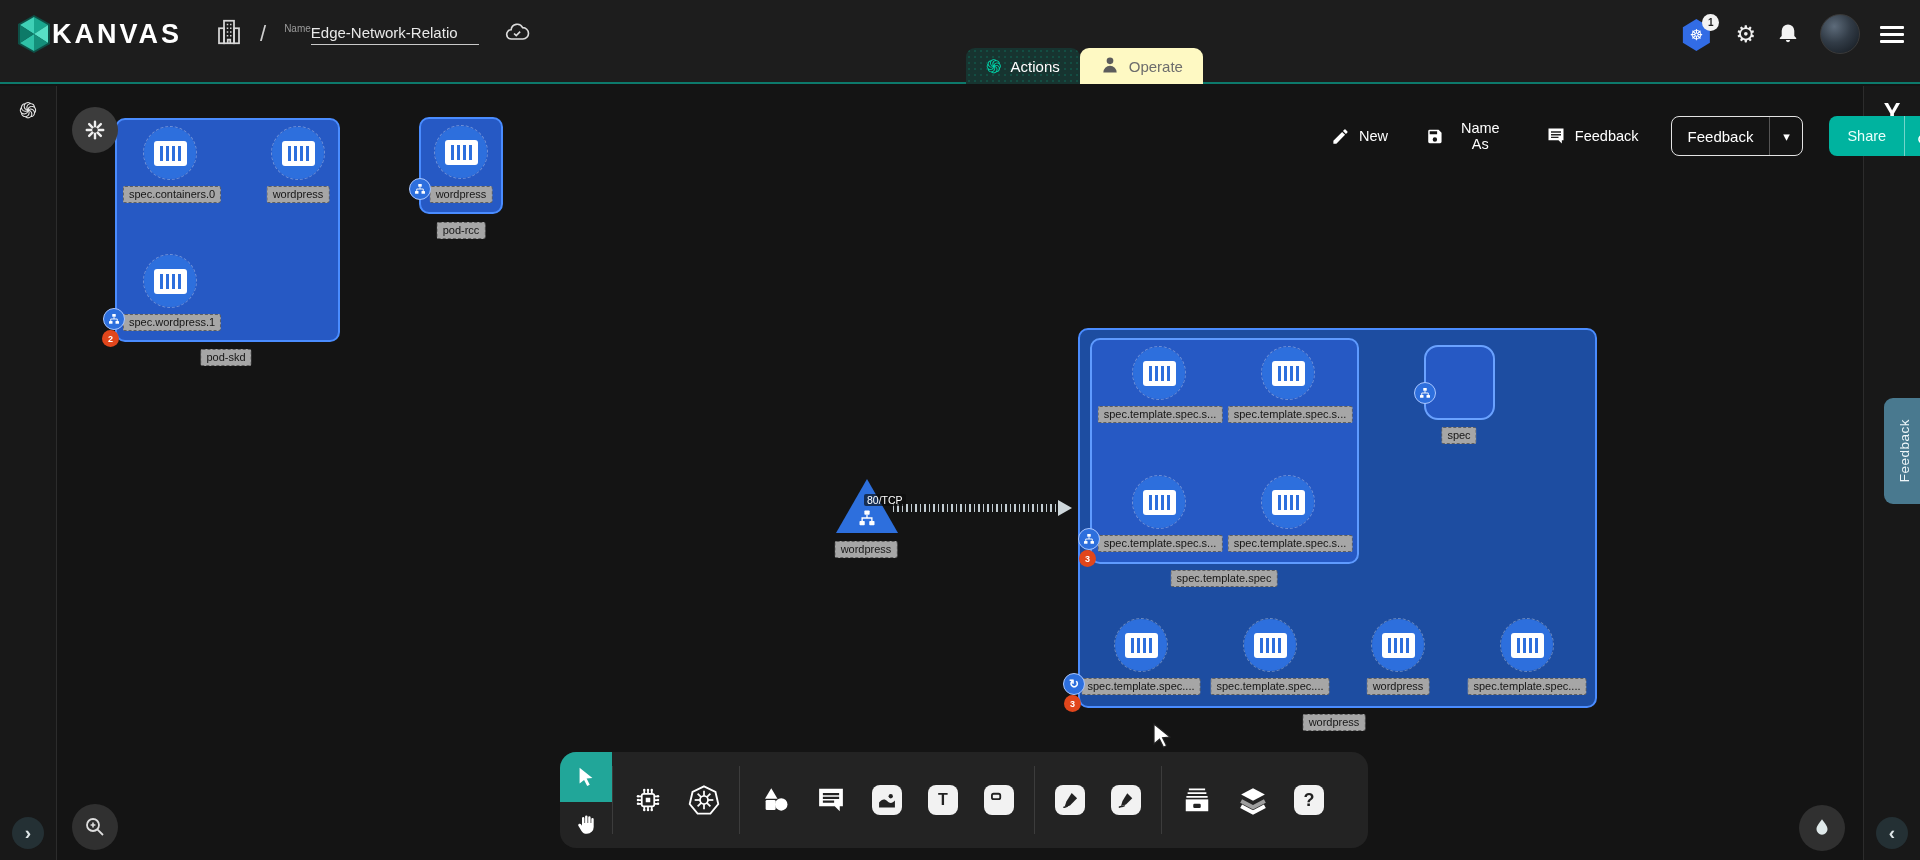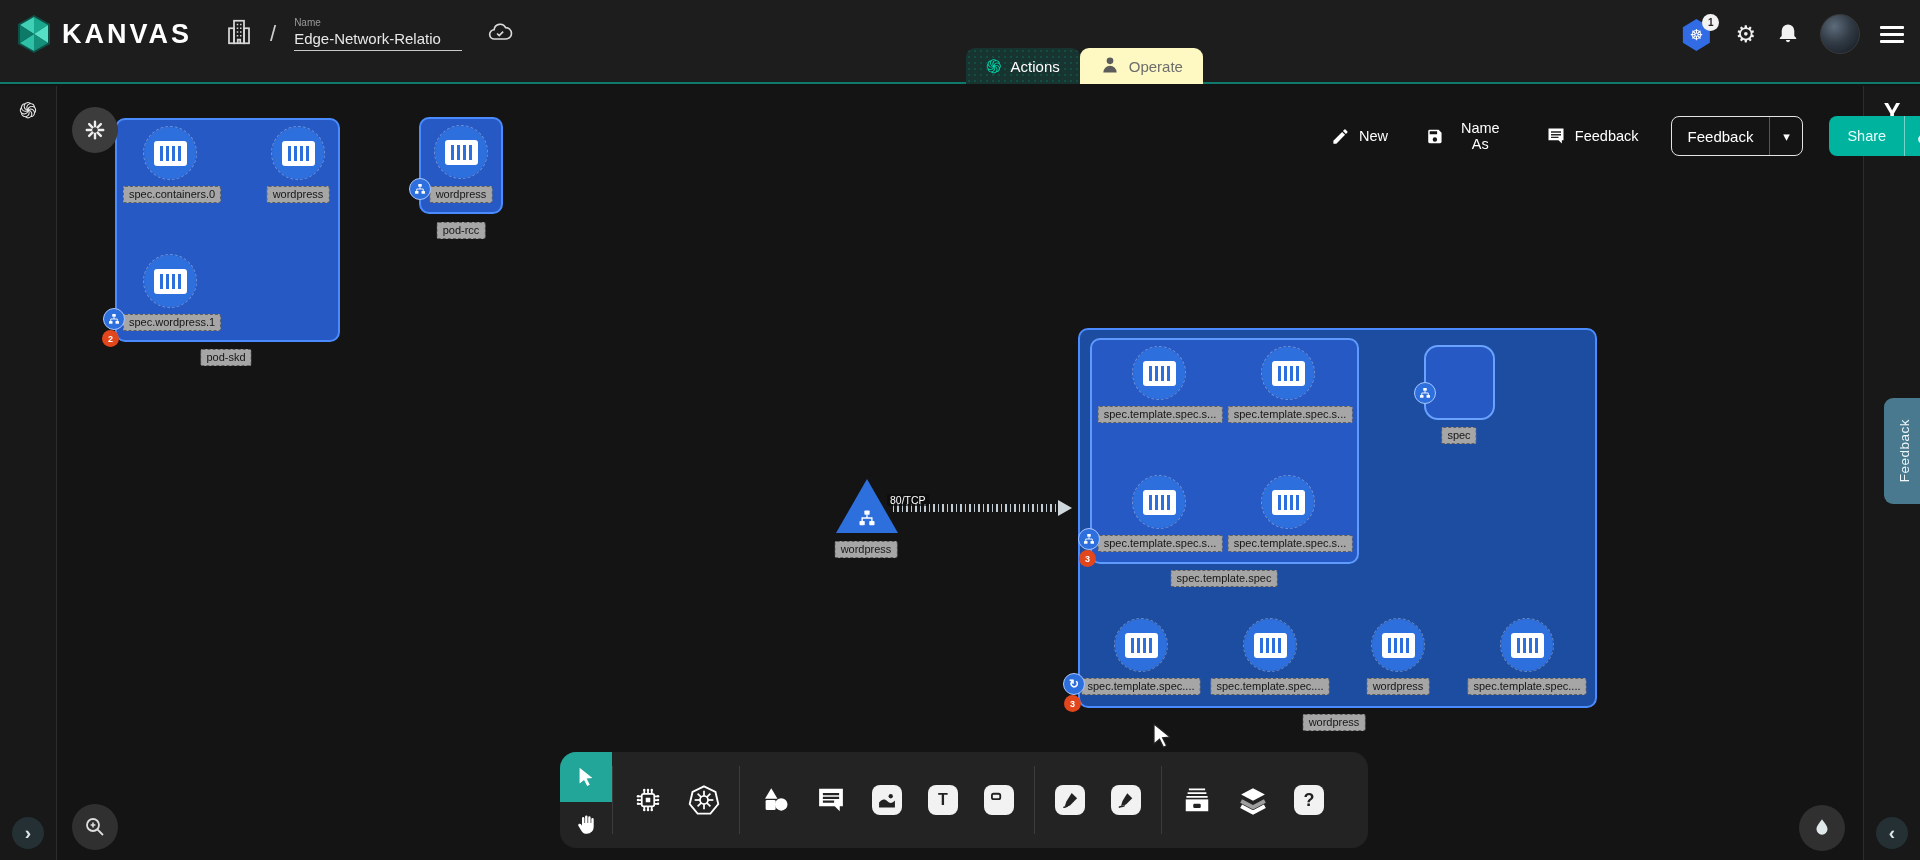--- a/index.html
+++ b/index.html
@@ -2,24 +2,24 @@
 <html><head>
 <meta charset="utf-8">
 <title>Kanvas</title>
 <style>
   html,body{margin:0;padding:0;background:#000;font-family:"Liberation Sans",sans-serif;}
   .screen{position:relative;width:1920px;height:860px;background:#141414;overflow:hidden;}
 
   
   .header{position:absolute;left:0;top:0;right:0;height:84px;background:#1d1d1d;border-bottom:2px solid #0d7a6c;box-sizing:border-box;display:flex;align-items:flex-start;padding:12px 16px 0 16px;}
   .hrow{display:flex;align-items:center;height:44px;gap:14px;}
-  .brand{display:flex;align-items:center;gap:10px;}
+  .brand{display:flex;align-items:center;}
   .wordmark{color:#fff;font-size:27px;font-weight:bold;letter-spacing:3px;}
   .slash{color:#cfcfcf;font-size:22px;font-weight:300;margin:0 2px;}
-  .name-field{display:flex;flex-direction:column;margin-left:2px;}
+  .name-field{display:flex;margin-left:2px;}
   .name-label{color:#9a9a9a;font-size:10px;margin-bottom:1px;}
   .name-input{background:transparent;border:none;border-bottom:1px solid #c9c9c9;color:#e8e8e8;font-size:15px;width:168px;padding:1px 0 3px 0;outline:none;font-family:"Liberation Sans",sans-serif;}
   .cloud{margin-left:10px;}
   .hright{margin-left:auto;display:flex;align-items:center;gap:20px;height:44px;}
   .hexwrap{position:relative;width:34px;height:36px;}
   .hex{position:absolute;left:0;top:3px;width:30px;height:32px;background:#326CE5;clip-path:polygon(50% 0,95% 26%,95% 74%,50% 100%,5% 74%,5% 26%);display:flex;align-items:center;justify-content:center;color:#fff;font-size:15px;}
   .hexbadge{position:absolute;right:-4px;top:-2px;width:17px;height:17px;border-radius:50%;background:#f2f2f2;color:#1d1d1d;font-size:10px;font-weight:bold;display:flex;align-items:center;justify-content:center;}
   .gear{color:#f0f0f0;font-size:23px;line-height:1;}
   .avatar{width:38px;height:38px;border-radius:50%;background:radial-gradient(circle at 35% 30%,#5d6b7a 0%,#323c47 45%,#11161c 100%);border:1px solid #3a3a3a;}
   .burger{display:flex;flex-direction:column;gap:4px;width:24px;cursor:pointer;}
@@ -307,21 +307,21 @@
             <rect x="8.5" y="2" width="7" height="5.5" rx="1"></rect>
             <rect x="2" y="16" width="7" height="5.5" rx="1"></rect>
             <rect x="15" y="16" width="7" height="5.5" rx="1"></rect>
           </g>
           <path d="M12 7.5V12M5.5 16v-4h13v4" stroke="#fff" stroke-width="1.8" fill="none"></path>
         </svg>
     </div>
     <div class="chip" style="left:866px;top:541px;">wordpress</div>
     <div class="edge" style="left:893px;top:504px;width:168px;"></div>
     <div class="edge-arrow" style="left:1058px;top:500px;"></div>
-    <div class="edge-label" style="left:887px;top:494px;text-align:center;">80/TCP</div>
+    <div class="edge-label" style="left:864px;top:494px;text-align:center;">80/TCP</div>
 
     <div class="group g-dark" style="left:1078px;top:328px;width:519px;height:380px;"></div>
 
     <div class="group g-bright g-inner" style="left:1090px;top:338px;width:269px;height:226px;"></div>
     <div class="cnode" style="left:1133px;top:347px;">
         <div class="cglyph">
           <i></i>
           <i></i>
           <i></i>
           <i></i>

